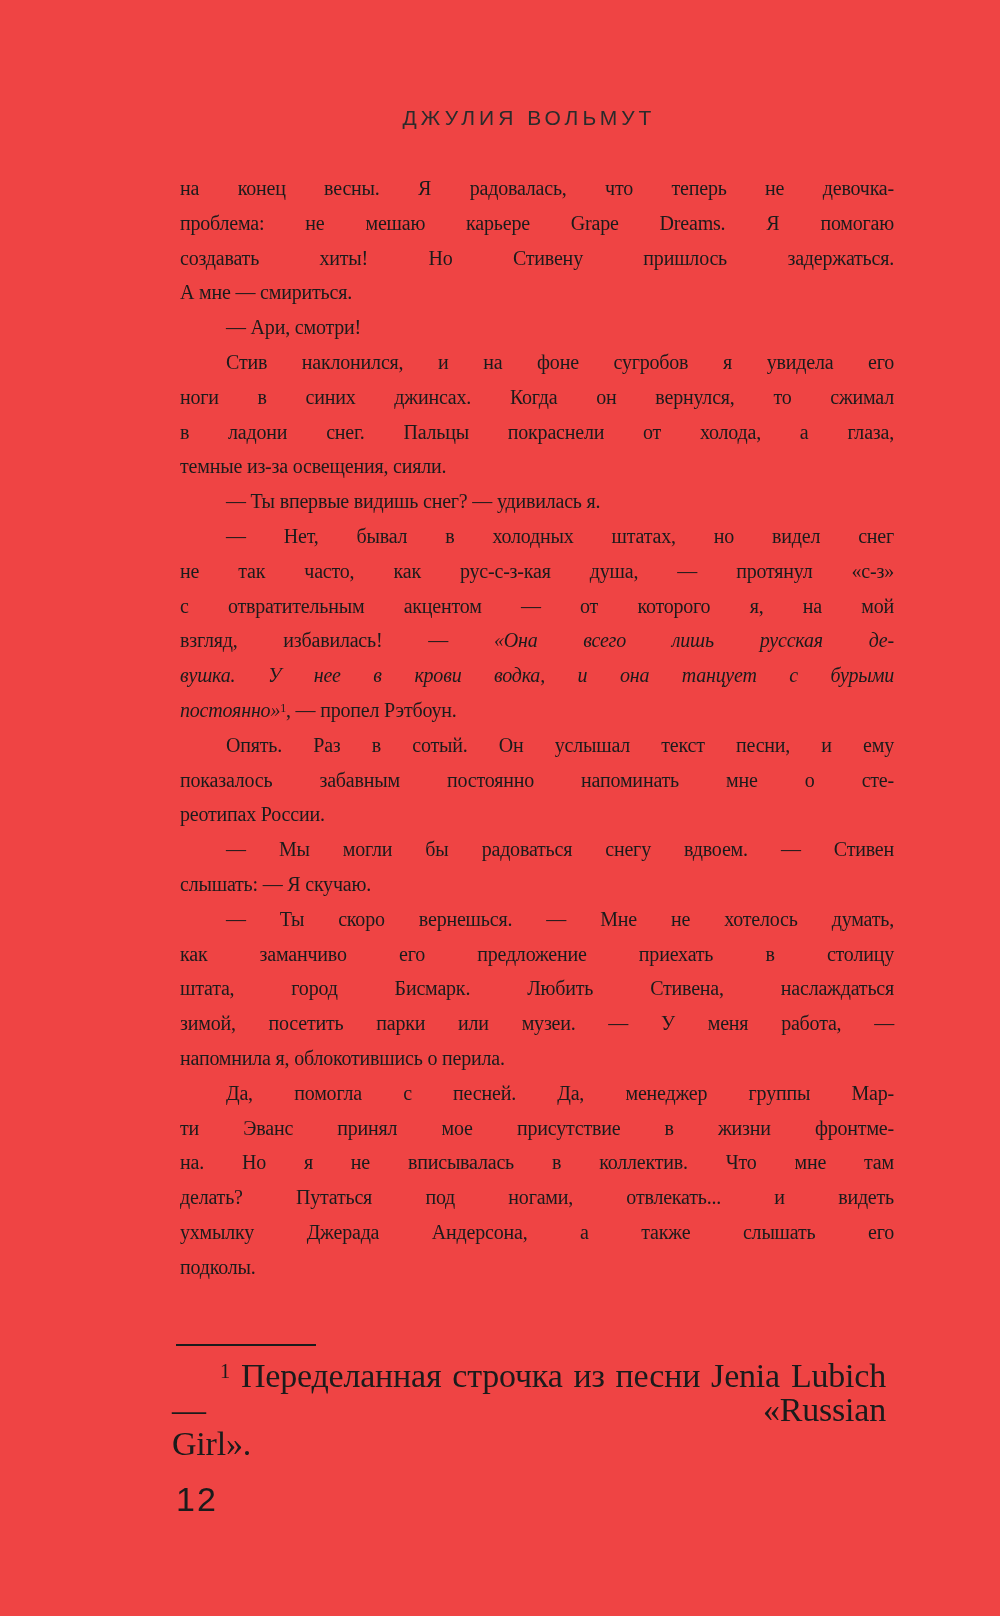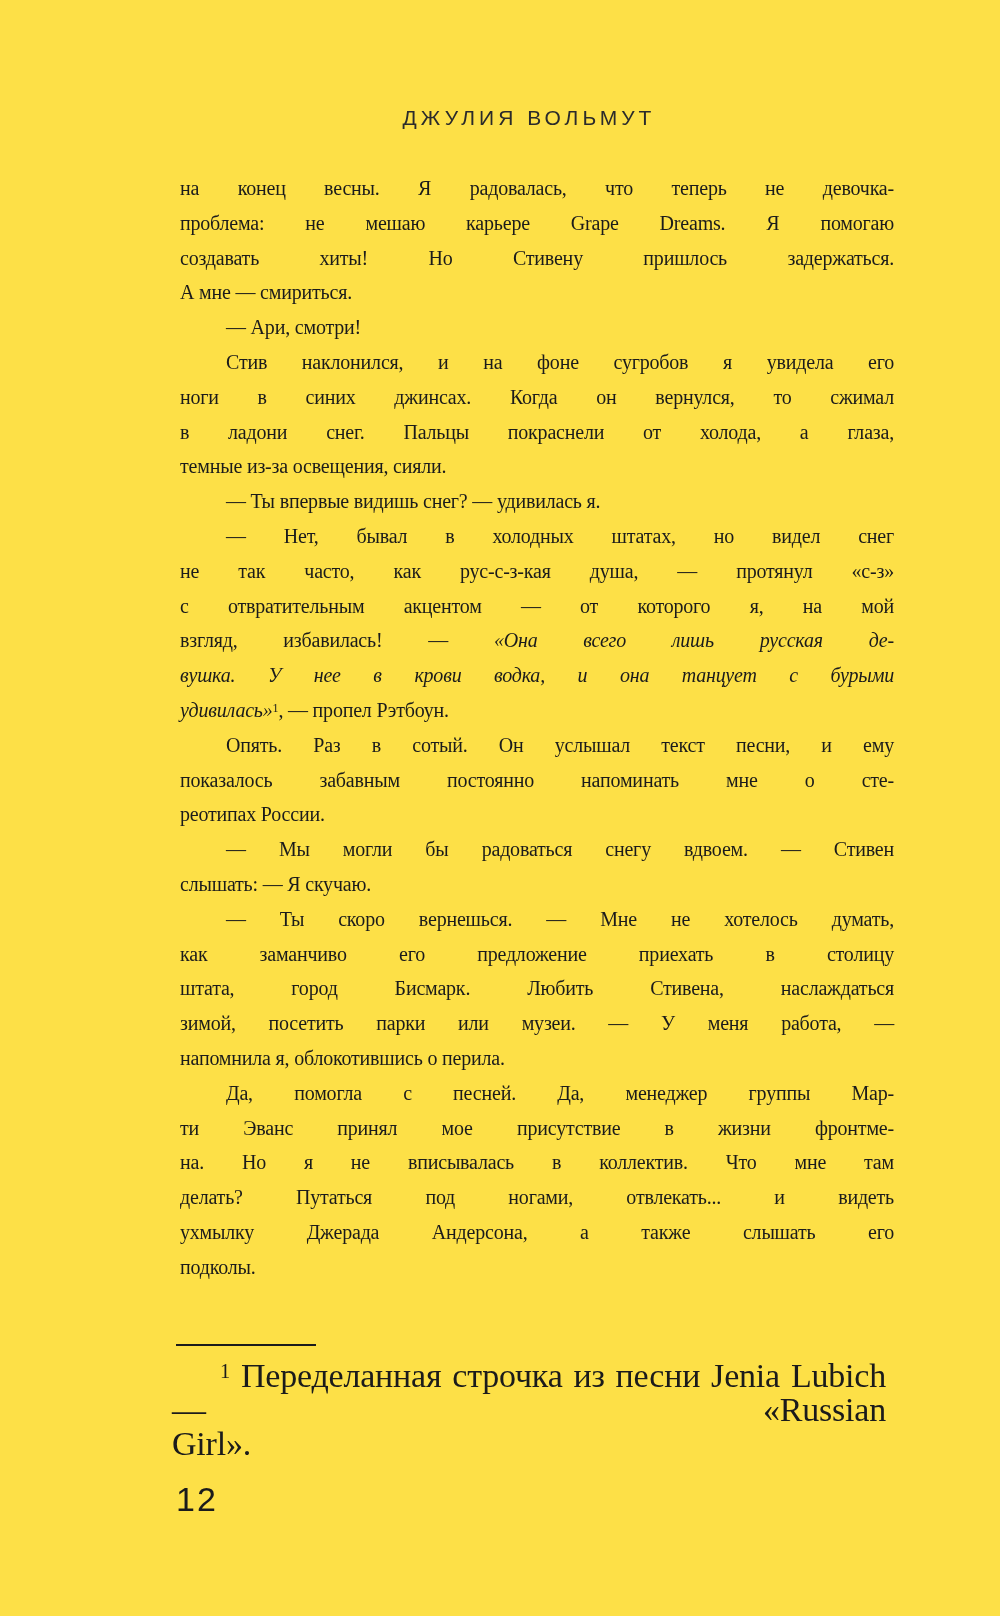--- a/index.html
+++ b/index.html
@@ -4,21 +4,21 @@
 <style>
   html, body {
     margin: 0;
     padding: 0;
     background: #ffffff;
   }
   .page {
     position: relative;
     width: 1000px;
     height: 1616px;
-    background: #fde047;
+    background: #ef4444;
     overflow: hidden;
     font-family: "Liberation Serif", serif;
     color: #1b1b1b;
   }
   .running-head {
     position: absolute;
     top: 106px;
     left: 172px;
     width: 714px;
     text-align: center;
@@ -113,21 +113,21 @@
       </div>
       <div>
         <div class="line last indent"><span>— Ты впервые видишь снег? — удивилась я.</span></div>
       </div>
       <div>
         <div class="line indent"><span>— Нет, бывал в холодных штатах, но видел снег</span></div>
         <div class="line"><span>не так часто, как рус-с-з-кая душа, — протянул «с-з»</span></div>
         <div class="line"><span>с отвратительным акцентом — от которого я, на мой</span></div>
         <div class="line"><span>взгляд, избавилась! — </span><span class="it">«Она всего лишь русская де-</span></div>
         <div class="line"><span class="it">вушка. У нее в крови водка, и она танцует с бурыми</span></div>
-        <div class="line last"><span class="it">удивилась»</span><sup class="fn-mark">1</sup><span>, — пропел Рэтбоун.</span></div>
+        <div class="line last"><span class="it">постоянно»</span><sup class="fn-mark">1</sup><span>, — пропел Рэтбоун.</span></div>
       </div>
       <div>
         <div class="line indent"><span>Опять. Раз в сотый. Он услышал текст песни, и ему</span></div>
         <div class="line"><span>показалось забавным постоянно напоминать мне о сте-</span></div>
         <div class="line last"><span>реотипах России.</span></div>
       </div>
       <div>
         <div class="line indent"><span>— Мы могли бы радоваться снегу вдвоем. — Стивен</span></div>
         <div class="line last"><span>слышать: — Я скучаю.</span></div>
       </div>

